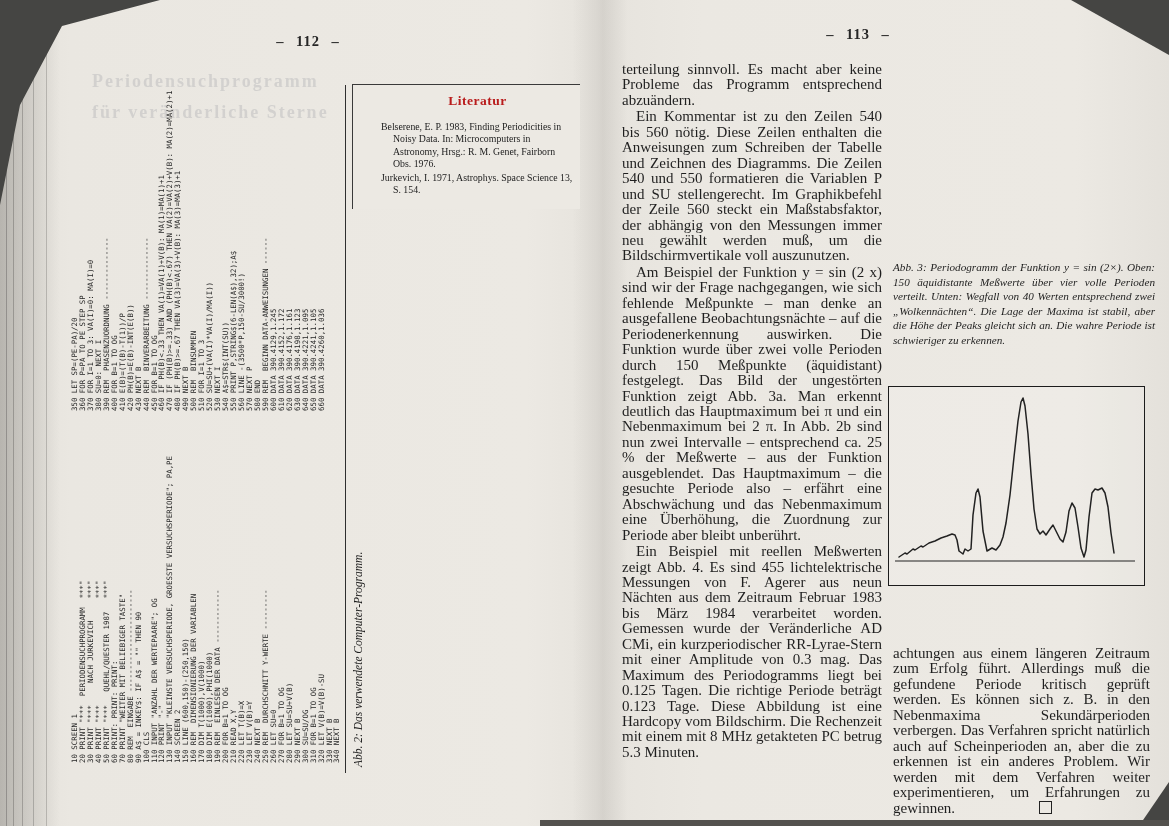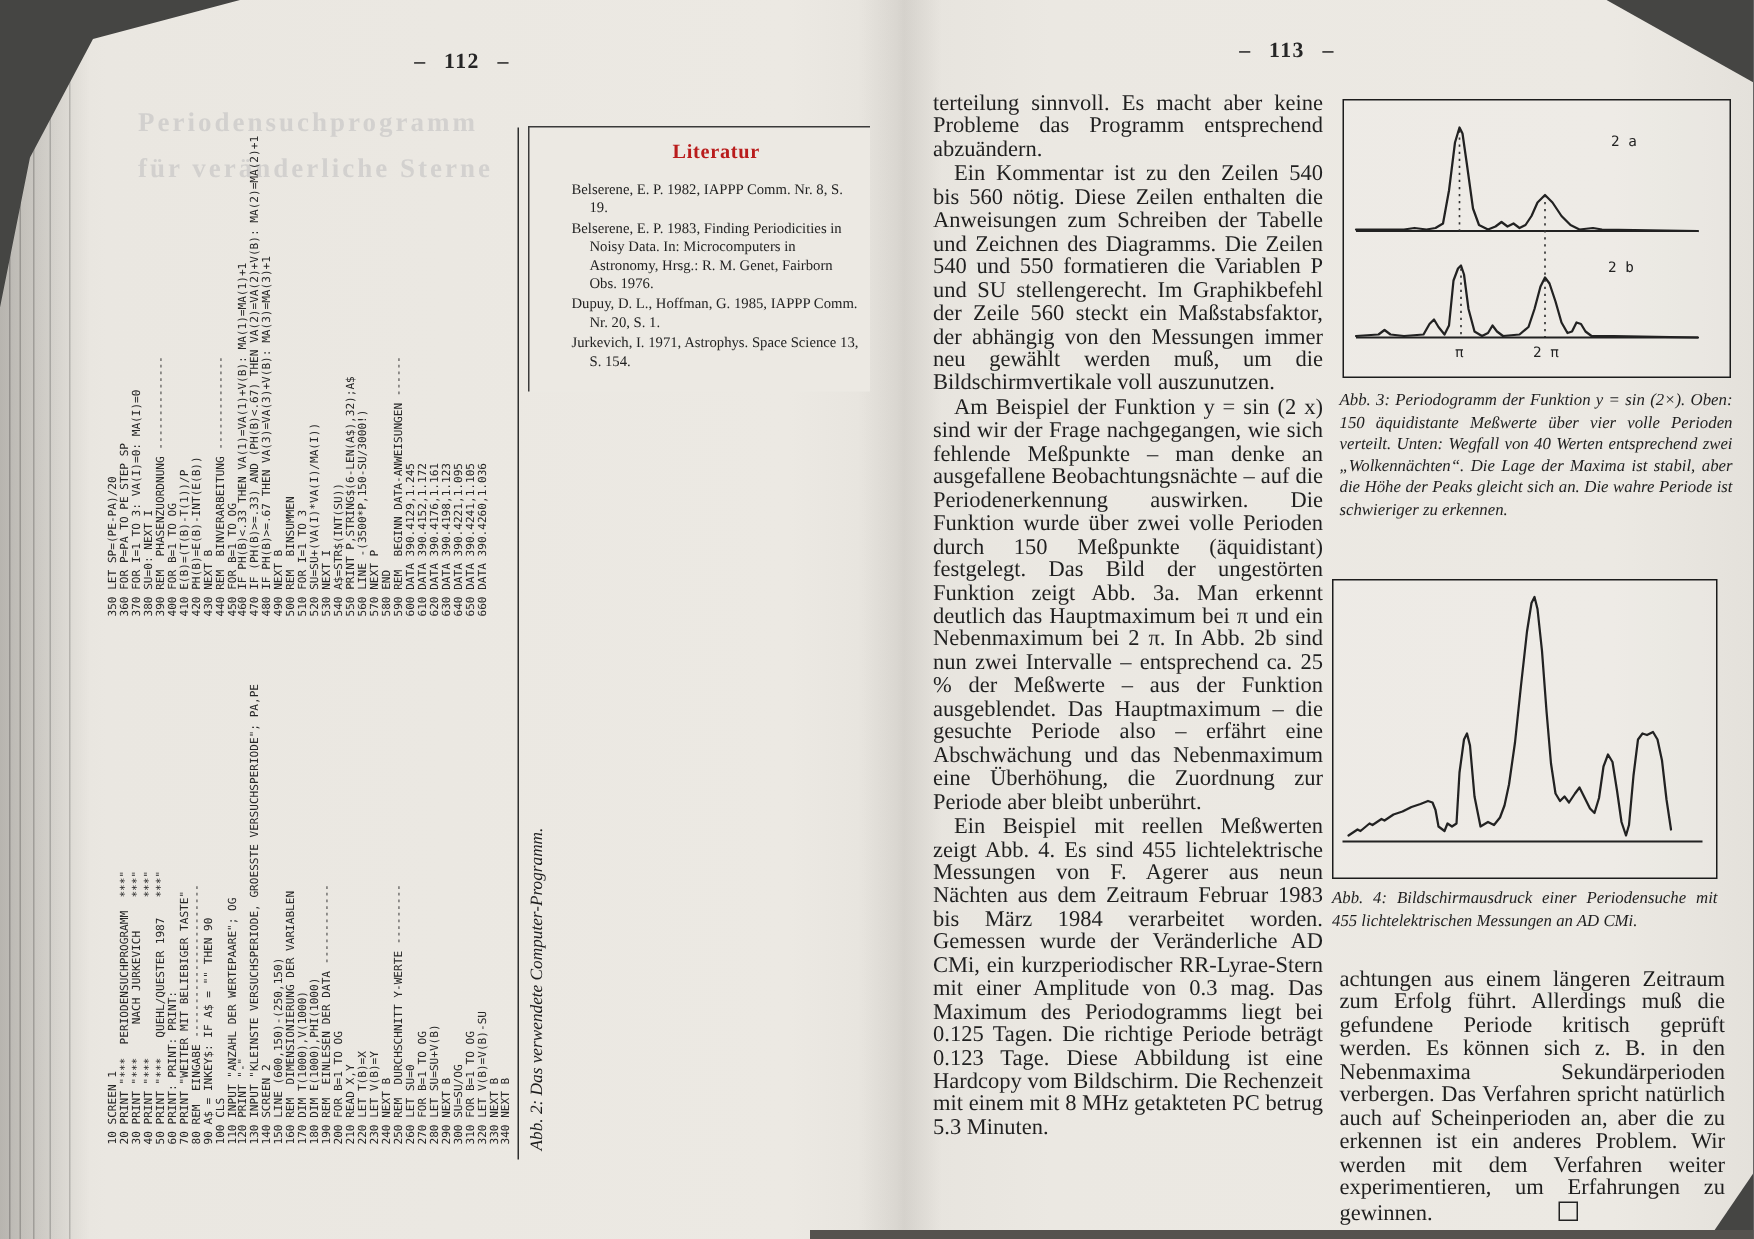--- a/index.html
+++ b/index.html
@@ -97,60 +97,40 @@
     <div class="code-cols">
       <div class="code-col c1"><div class="cl">10 SCREEN 1</div><div class="cl">20 PRINT "***  PERIODENSUCHPROGRAMM  ***"</div><div class="cl">30 PRINT "***     NACH JURKEVICH     ***"</div><div class="cl">40 PRINT "***                        ***"</div><div class="cl">50 PRINT "***   QUEHL/QUESTER 1987   ***"</div><div class="cl">60 PRINT: PRINT: PRINT:</div><div class="cl">70 PRINT "WEITER MIT BELIEBIGER TASTE"</div><div class="cl">80 REM  EINGABE -----------------------</div><div class="cl">90 A$ = INKEY$: IF A$ = "" THEN 90</div><div class="cl">100 CLS</div><div class="cl">110 INPUT "ANZAHL DER WERTEPAARE"; OG</div><div class="cl">120 PRINT "-"</div><div class="cl">130 INPUT "KLEINSTE VERSUCHSPERIODE, GROESSTE VERSUCHSPERIODE"; PA,PE</div><div class="cl">140 SCREEN 2</div><div class="cl">150 LINE (600,150)-(250,150)</div><div class="cl">160 REM  DIMENSIONIERUNG DER VARIABLEN</div><div class="cl">170 DIM T(1000),V(1000)</div><div class="cl">180 DIM E(1000),PHI(1000)</div><div class="cl">190 REM  EINLESEN DER DATA ------------</div><div class="cl">200 FOR B=1 TO OG</div><div class="cl">210 READ X,Y</div><div class="cl">220 LET T(B)=X</div><div class="cl">230 LET V(B)=Y</div><div class="cl">240 NEXT B</div><div class="cl">250 REM  DURCHSCHNITT Y-WERTE ---------</div><div class="cl">260 LET SU=0</div><div class="cl">270 FOR B=1 TO OG</div><div class="cl">280 LET SU=SU+V(B)</div><div class="cl">290 NEXT B</div><div class="cl">300 SU=SU/OG</div><div class="cl">310 FOR B=1 TO OG</div><div class="cl">320 LET V(B)=V(B)-SU</div><div class="cl">330 NEXT B</div><div class="cl">340 NEXT B</div></div>
       <div class="code-col c2"><div class="cl">350 LET SP=(PE-PA)/20</div><div class="cl">360 FOR P=PA TO PE STEP SP</div><div class="cl">370 FOR I=1 TO 3: VA(I)=0: MA(I)=0</div><div class="cl">380 SU=0: NEXT I</div><div class="cl">390 REM  PHASENZUORDNUNG --------------</div><div class="cl">400 FOR B=1 TO OG</div><div class="cl">410 E(B)=(T(B)-T(1))/P</div><div class="cl">420 PH(B)=E(B)-INT(E(B))</div><div class="cl">430 NEXT B</div><div class="cl">440 REM  BINVERARBEITUNG --------------</div><div class="cl">450 FOR B=1 TO OG</div><div class="cl">460 IF PH(B)&lt;.33 THEN VA(1)=VA(1)+V(B): MA(1)=MA(1)+1</div><div class="cl">470 IF (PH(B)&gt;=.33) AND (PH(B)&lt;.67) THEN VA(2)=VA(2)+V(B): MA(2)=MA(2)+1</div><div class="cl">480 IF PH(B)&gt;=.67 THEN VA(3)=VA(3)+V(B): MA(3)=MA(3)+1</div><div class="cl">490 NEXT B</div><div class="cl">500 REM  BINSUMMEN</div><div class="cl">510 FOR I=1 TO 3</div><div class="cl">520 SU=SU+(VA(I)*VA(I)/MA(I))</div><div class="cl">530 NEXT I</div><div class="cl">540 A$=STR$(INT(SU))</div><div class="cl">550 PRINT P,STRING$(6-LEN(A$),32);A$</div><div class="cl">560 LINE -(3500*P,150-SU/3000!)</div><div class="cl">570 NEXT P</div><div class="cl">580 END</div><div class="cl">590 REM  BEGINN DATA-ANWEISUNGEN ------</div><div class="cl">600 DATA 390.4129,1.245</div><div class="cl">610 DATA 390.4152,1.172</div><div class="cl">620 DATA 390.4176,1.161</div><div class="cl">630 DATA 390.4198,1.123</div><div class="cl">640 DATA 390.4221,1.095</div><div class="cl">650 DATA 390.4241,1.105</div><div class="cl">660 DATA 390.4260,1.036</div></div>
     </div>
     <div class="listing-cap">Abb. 2: Das verwendete Computer-Programm.</div>
   </div>
 
   <div class="lit">
     <h3>Literatur</h3>
     <div>
-        <div class="ref">Belserene, E. P. 1982, IAPPP Comm. Nr. 8, S. 19.</div>
         <div class="ref">Belserene, E. P. 1983, Finding Periodicities in Noisy Data. In: Microcomputers in Astronomy, Hrsg.: R. M. Genet, Fairborn Obs. 1976.</div>
-        <div class="ref">Dupuy, D. L., Hoffman, G. 1985, IAPPP Comm. Nr. 20, S. 1.</div>
         <div class="ref">Jurkevich, I. 1971, Astrophys. Space Science 13, S. 154.</div>
       </div>
   </div>
 
   <div class="pagenum pn-r">– 113 –</div>
 
   <div class="col col1r">
       <div class="para">terteilung sinnvoll. Es macht aber keine Probleme das Programm entsprechend abzuändern.</div>
       <div class="para">Ein Kommentar ist zu den Zeilen 540 bis 560 nötig. Diese Zeilen enthalten die Anweisungen zum Schreiben der Tabelle und Zeichnen des Diagramms. Die Zeilen 540 und 550 formatieren die Variablen P und SU stellengerecht. Im Graphikbefehl der Zeile 560 steckt ein Maßstabsfaktor, der abhängig von den Messungen immer neu gewählt werden muß, um die Bildschirmvertikale voll auszunutzen.</div>
       <div class="para">Am Beispiel der Funktion y = sin (2 x) sind wir der Frage nachgegangen, wie sich fehlende Meßpunkte – man denke an ausgefallene Beobachtungsnächte – auf die Periodenerkennung auswirken. Die Funktion wurde über zwei volle Perioden durch 150 Meßpunkte (äquidistant) festgelegt. Das Bild der ungestörten Funktion zeigt Abb. 3a. Man erkennt deutlich das Hauptmaximum bei π und ein Nebenmaximum bei 2 π. In Abb. 2b sind nun zwei Intervalle – entsprechend ca. 25 % der Meßwerte – aus der Funktion ausgeblendet. Das Hauptmaximum – die gesuchte Periode also – erfährt eine Abschwächung und das Nebenmaximum eine Überhöhung, die Zuordnung zur Periode aber bleibt unberührt.</div>
       <div class="para">Ein Beispiel mit reellen Meßwerten zeigt Abb. 4. Es sind 455 lichtelektrische Messungen von F. Agerer aus neun Nächten aus dem Zeitraum Februar 1983 bis März 1984 verarbeitet worden. Gemessen wurde der Veränderliche AD CMi, ein kurzperiodischer RR-Lyrae-Stern mit einer Amplitude von 0.3 mag. Das Maximum des Periodogramms liegt bei 0.125 Tagen. Die richtige Periode beträgt 0.123 Tage. Diese Abbildung ist eine Hardcopy vom Bildschirm. Die Rechenzeit mit einem mit 8 MHz getakteten PC betrug 5.3 Minuten.</div>
     </div>
 
-  <div class="figbox fig3">
-    <svg width="254" height="181" viewBox="0 0 254 181">
-
-      <line class="base" x1="8" y1="87" x2="236" y2="87"></line>
-      <path class="dash" d="M77,20 V87"></path>
-      <path class="dash" d="M134,63 V158"></path>
-      <path class="curve" d="M8,86 L40,86 L47,85 L55,86 L61,85 L66,82 L70,60 L74,28 L77,18 L79,22 L82,43 L86,72 L90,83 L96,86 L101,84 L105,81 L109,84 L113,82 L117,85 L121,83 L125,77 L129,68 L134,63 L139,68 L145,77 L151,83 L157,86 L166,85 L172,86 L236,87"></path>
-      <text class="figlbl" x="178" y="30">2 a</text>
-
-      <line class="base" x1="8" y1="158" x2="236" y2="158"></line>
-      <path class="dash" d="M78,112 V158"></path>
-      <path class="curve" d="M8,157 L23,156 L27,153 L31,156 L40,157 L53,156 L57,149 L60,146 L63,151 L67,156 L70,150 L73,120 L76,112 L78,110 L80,116 L83,139 L87,154 L92,157 L96,155 L99,150 L102,154 L106,157 L117,156 L123,151 L127,139 L131,124 L134,118 L137,122 L141,134 L145,148 L149,155 L152,154 L155,148 L158,149 L161,154 L165,157 L180,157 L236,158"></path>
-      <text class="figlbl" x="176" y="114">2 b</text>
-      <text class="ticklbl" x="74" y="171">π</text>
-      <text class="ticklbl" x="126" y="171">2 π</text>
-    </svg>
-  </div>
   <div class="figcap cap3">Abb. 3: Periodogramm der Funktion y = sin (2×). Oben: 150 äquidistante Meßwerte über vier volle Perioden verteilt. Unten: Wegfall von 40 Werten entsprechend zwei „Wolkennächten“. Die Lage der Maxima ist stabil, aber die Höhe der Peaks gleicht sich an. Die wahre Periode ist schwieriger zu erkennen.</div>
 
   <div class="figbox fig4">
     <svg width="252" height="195" viewBox="0 0 252 195">
       <line class="base" x1="6" y1="174" x2="246" y2="174"></line>
       <path class="curve" d="M10,170 L16,166 L18,167 L24,162 L26,163 L32,159 L34,160 L40,156 L46,154 L52,151 L58,149 L63,147 L66,148 L68,153 L70,164 L74,167 L76,162 L79,164 L82,162 L84,128 L87,106 L89,102 L91,110 L94,144 L98,164 L103,161 L107,163 L111,158 L114,150 L117,136 L121,108 L125,70 L129,34 L132,15 L134,11 L136,19 L139,47 L142,87 L145,122 L148,142 L151,147 L154,144 L157,148 L161,142 L164,138 L167,144 L171,152 L174,155 L177,145 L180,124 L183,116 L186,121 L189,140 L192,161 L195,170 L197,163 L200,130 L203,106 L206,102 L209,103 L213,101 L216,106 L219,120 L222,146 L225,166"></path>
     </svg>
   </div>
-  <div class="figcap cap4">Abb. 4: Bildschirmausdruck einer Periodensuche mit 455 lichtelektrischen Messungen an AD CMi.</div>
 
   <div class="col col2r">
     <div class="para"><span>achtungen aus einem längeren Zeitraum zum Erfolg führt. Allerdings muß die gefundene Periode kritisch geprüft werden. Es können sich z. B. in den Nebenmaxima Sekundärperioden verbergen. Das Verfahren spricht natürlich auch auf Scheinperioden an, aber die zu erkennen ist ein anderes Problem. Wir werden mit dem Verfahren weiter experimentieren, um Erfahrungen zu gewinnen.</span><span class="endbox">□</span></div>
   </div>
 
 </div>
 
 </body></html>

